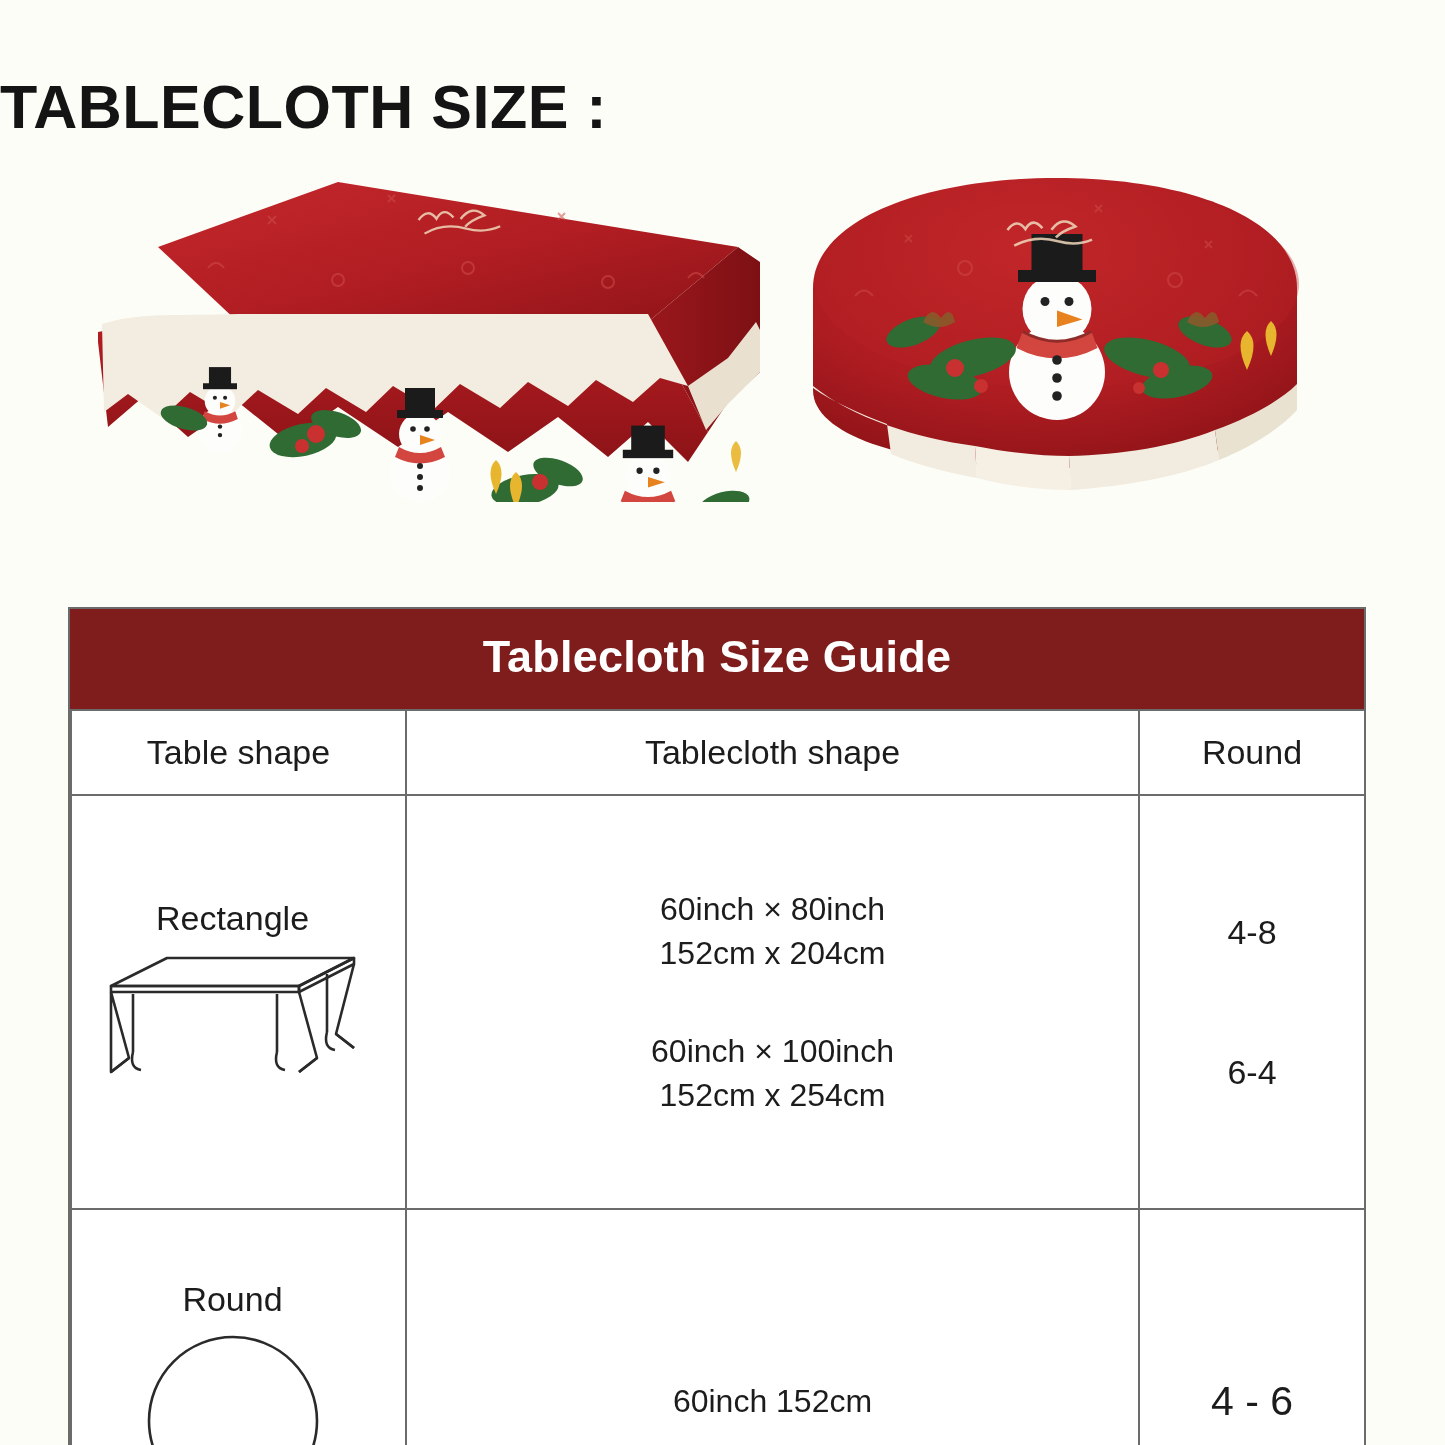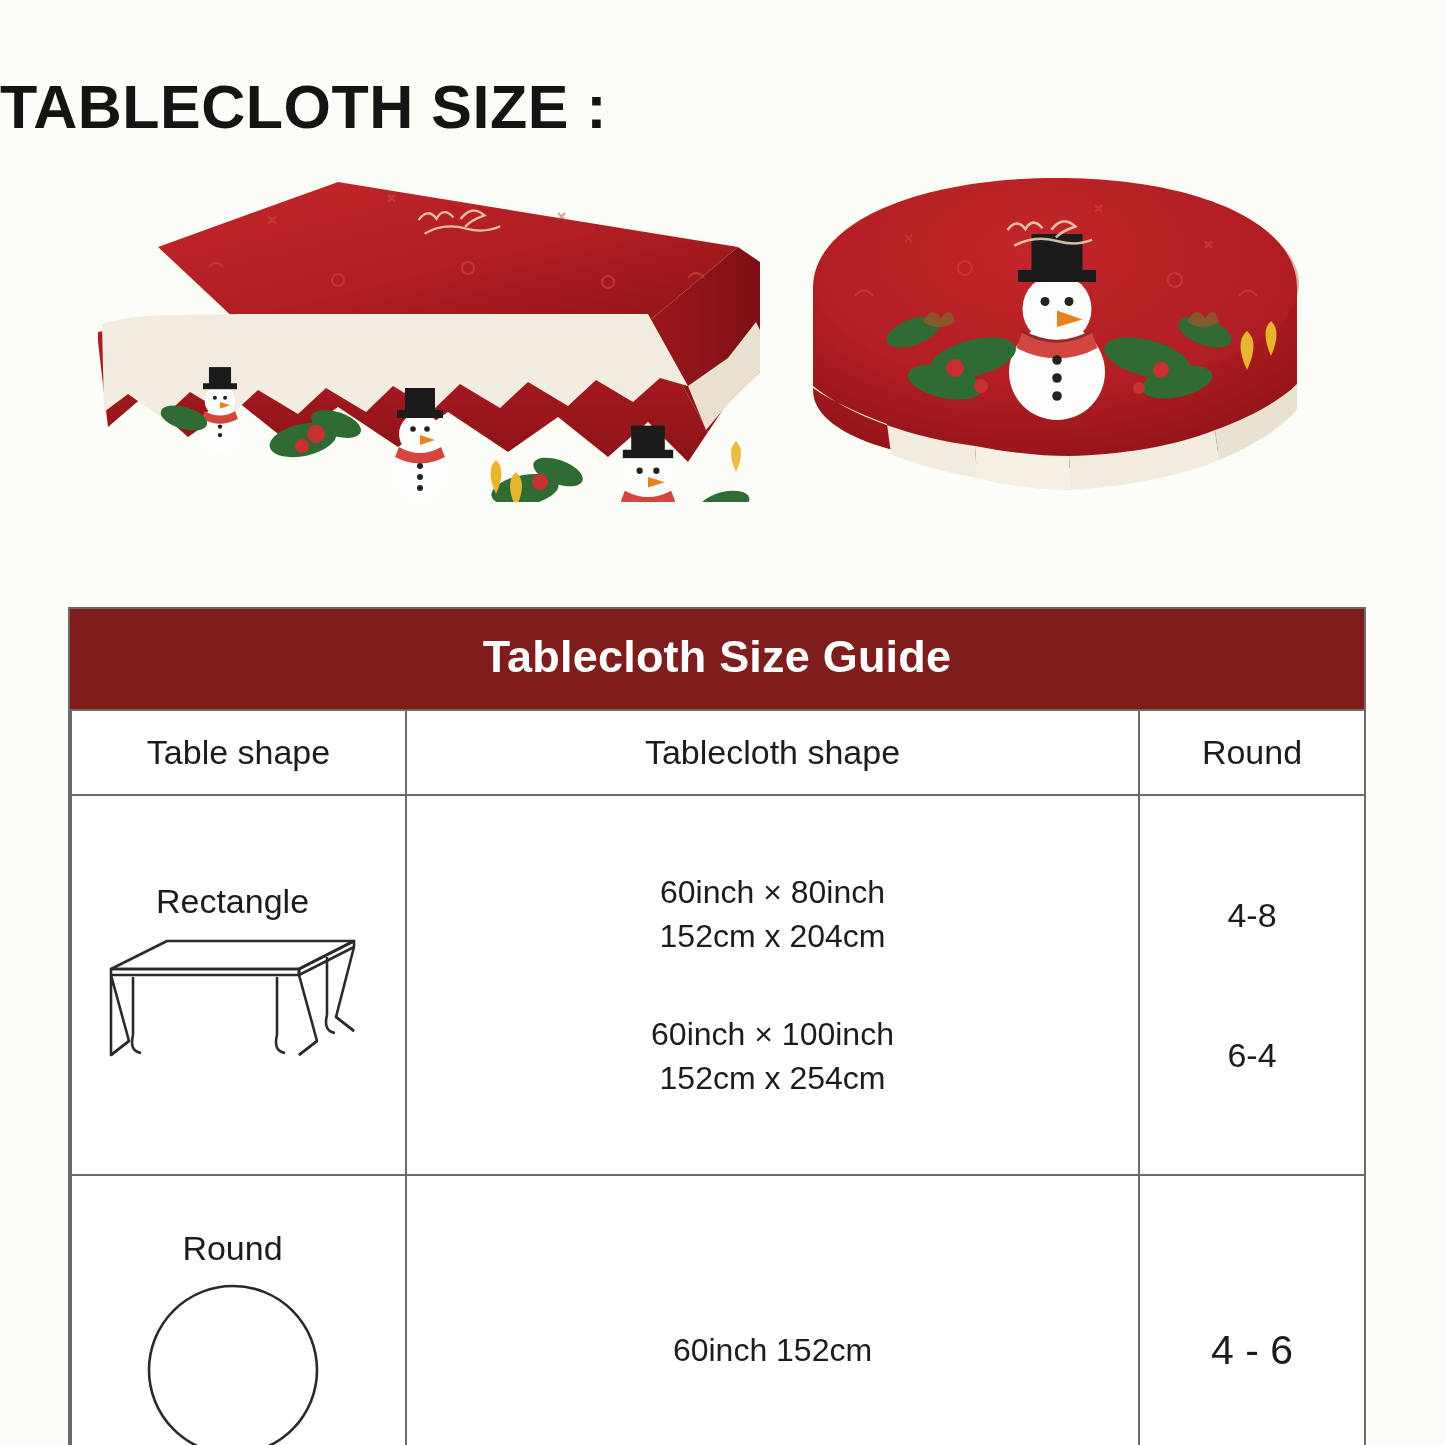--- a/index.html
+++ b/index.html
@@ -99,21 +99,21 @@
     margin-bottom: 10px;
     display: block;
   }
   .shape-art {
     display: block;
     margin: 0 auto;
   }
 
   .size-lines {
     line-height: 1.38;
-    padding: 24px 0;
+    padding: 41px 0;
   }
   .size-block {
     padding: 6px 0;
   }
   .size-block + .size-block { margin-top: 42px; }
 
   .seat-val {
     font-size: 41px;
   }
   .seat-sub {

